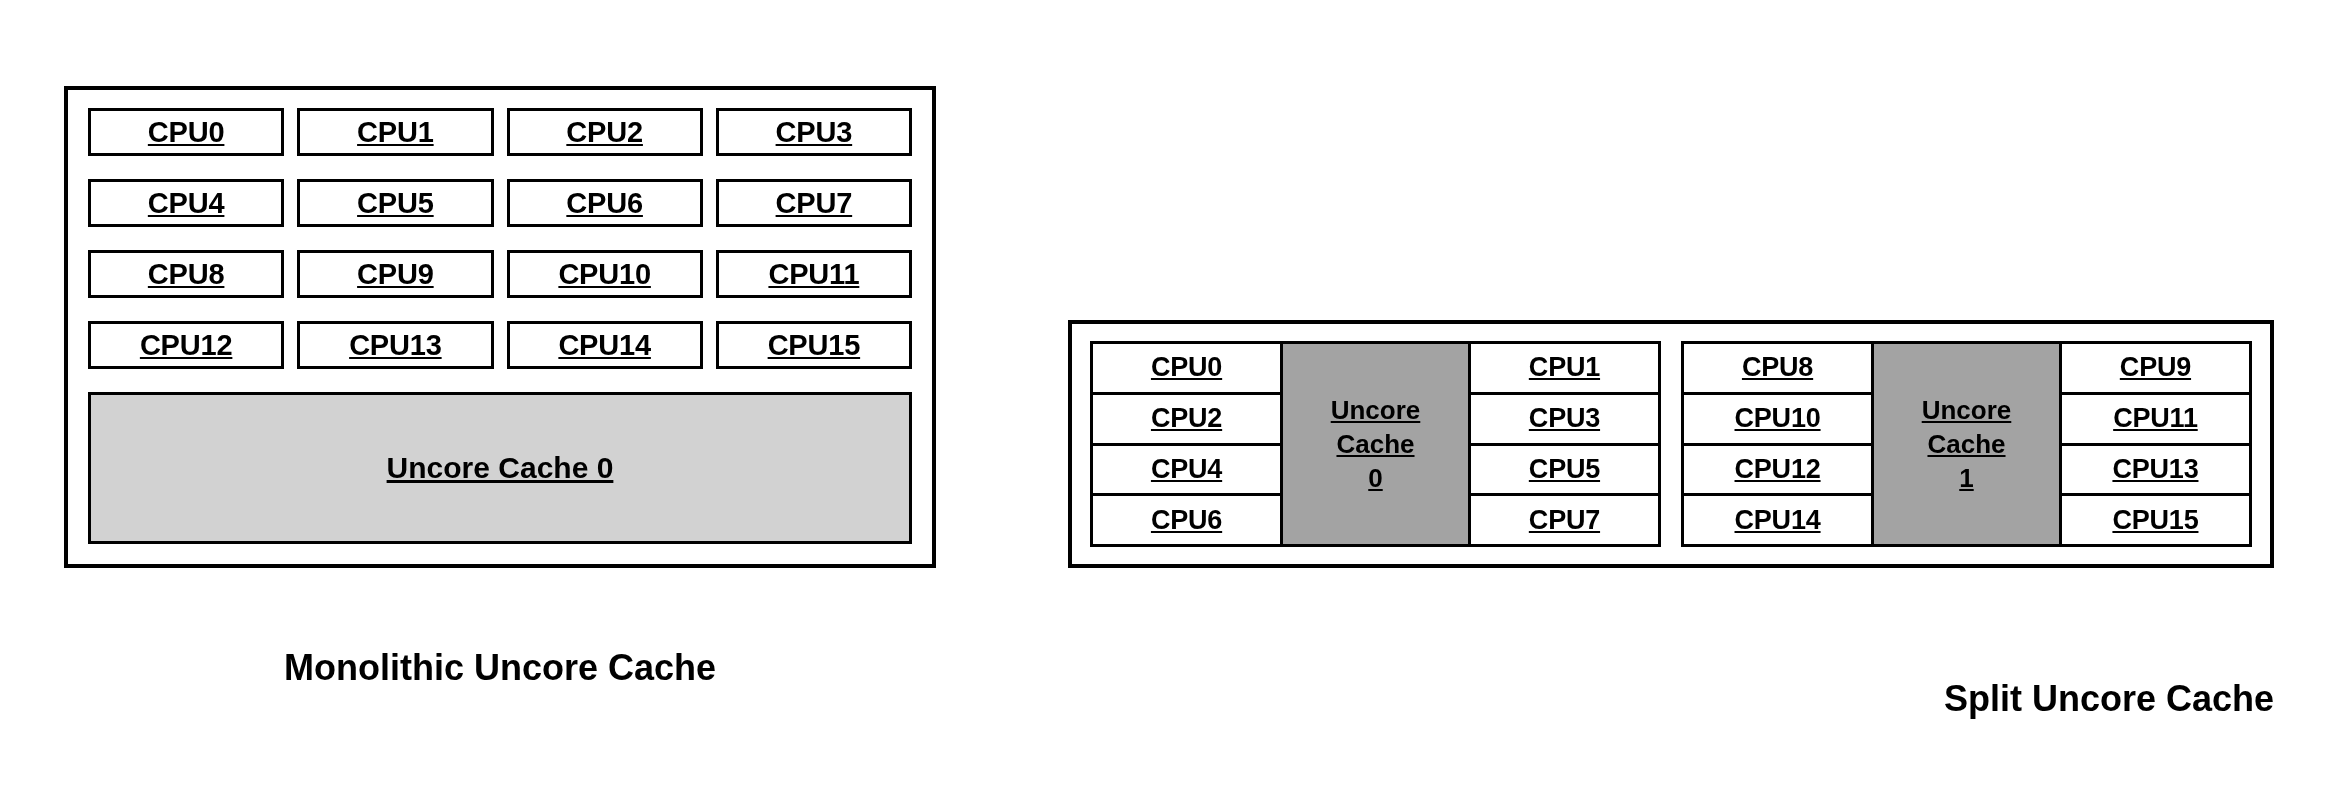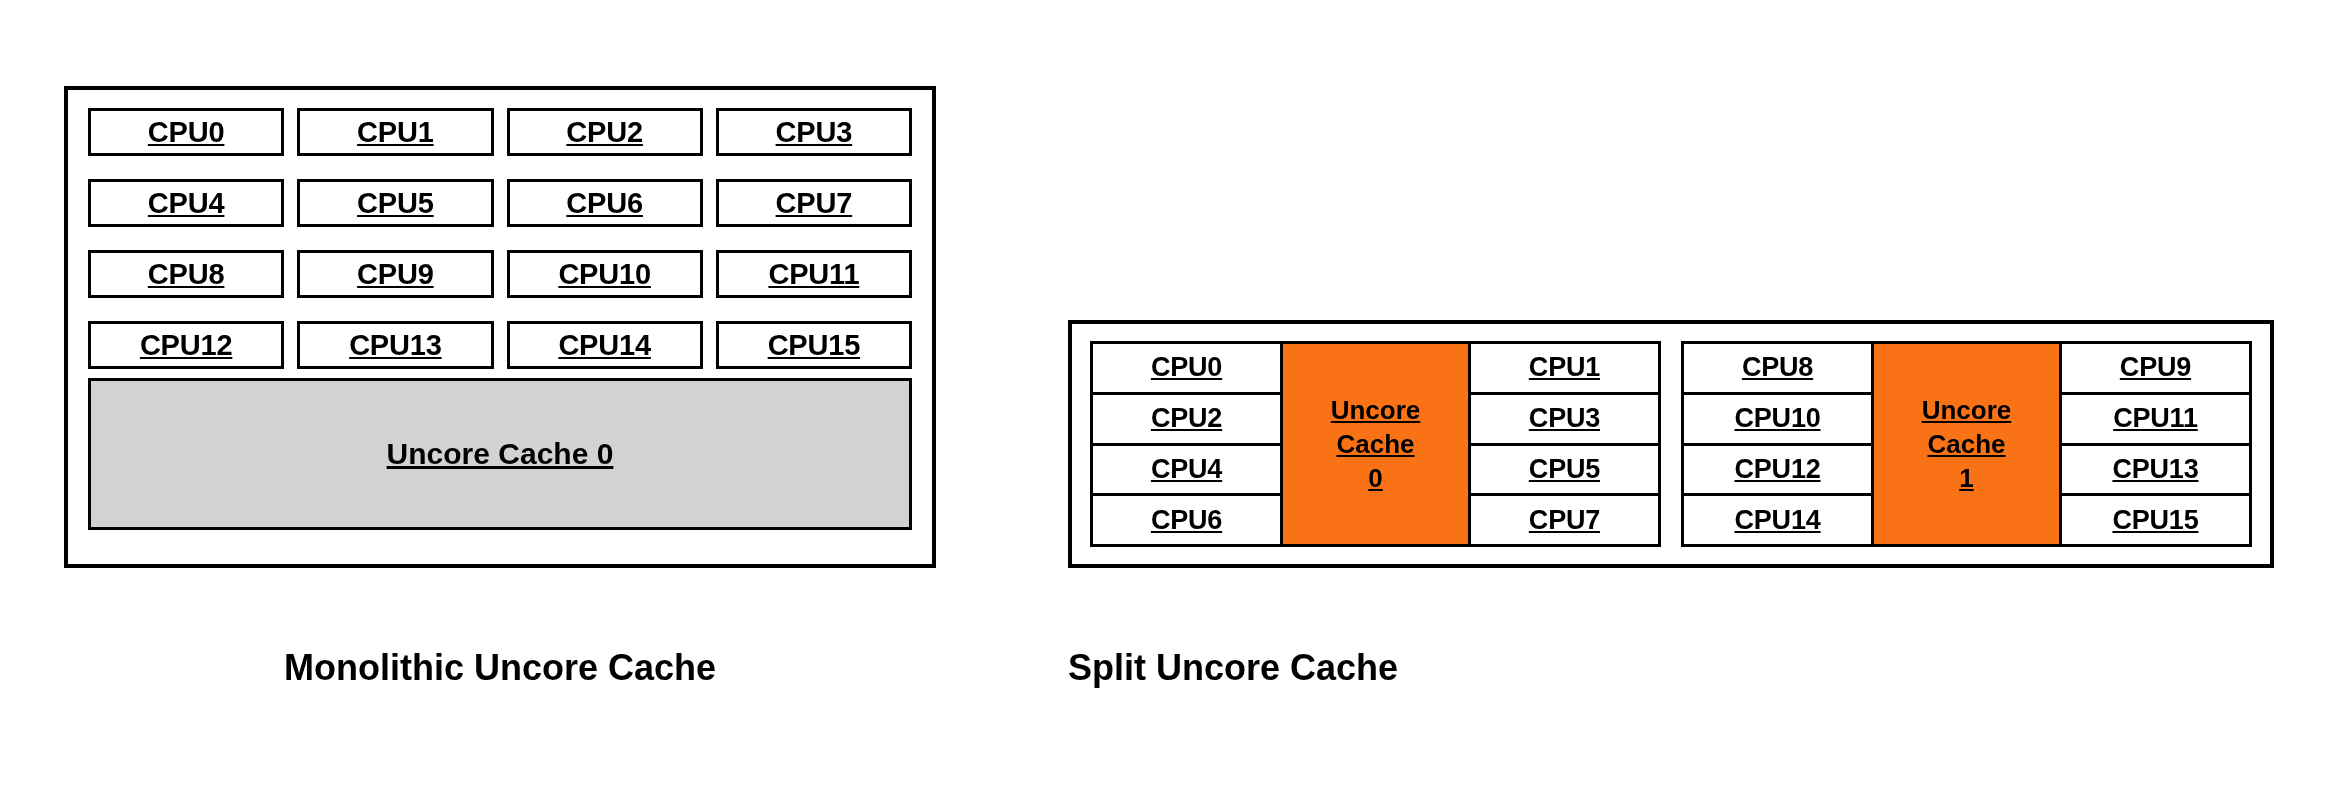--- a/index.html
+++ b/index.html
@@ -56,21 +56,21 @@
     justify-content: center;
     font-size: 29px;
     font-weight: bold;
     color: #000000;
     letter-spacing: -0.2px;
     line-height: 1;
   }
 
   #monolithic-cache {
     box-sizing: border-box;
-    margin-top: 9px;
+    margin-top: 23px;
     height: 152px;
     border: 3px solid #000000;
     background: #d2d2d2;
     display: flex;
     align-items: center;
     justify-content: center;
     font-size: 30px;
     font-weight: bold;
     color: #000000;
     line-height: 1;
@@ -116,21 +116,21 @@
     line-height: 1;
     letter-spacing: -0.2px;
     background: #ffffff;
   }
   .split-col.cpus .cpu-cell-sm:last-child {
     border-bottom: none;
   }
 
   .cache-col {
     box-sizing: border-box;
-    background: #f97316;
+    background: #a3a3a3;
     border-left: 3px solid #000000;
     border-right: 3px solid #000000;
     display: flex;
     flex-direction: column;
     align-items: center;
     justify-content: center;
     font-size: 26px;
     font-weight: bold;
     color: #000000;
     line-height: 1.32;
@@ -148,23 +148,23 @@
     line-height: 1;
   }
   #caption-monolithic {
     left: 64px;
     top: 650px;
     width: 872px;
     text-align: center;
   }
   #caption-split {
     left: 1068px;
-    top: 650px;
+    top: 681px;
     width: 1206px;
-    text-align: left;
+    text-align: right;
   }
 </style>
 </head>
 <body>
 
 <div class="figure">
 
   <div class="panel" id="monolithic-panel">
     <div class="cpu-grid">
       <div class="cpu-cell">CPU0</div>

